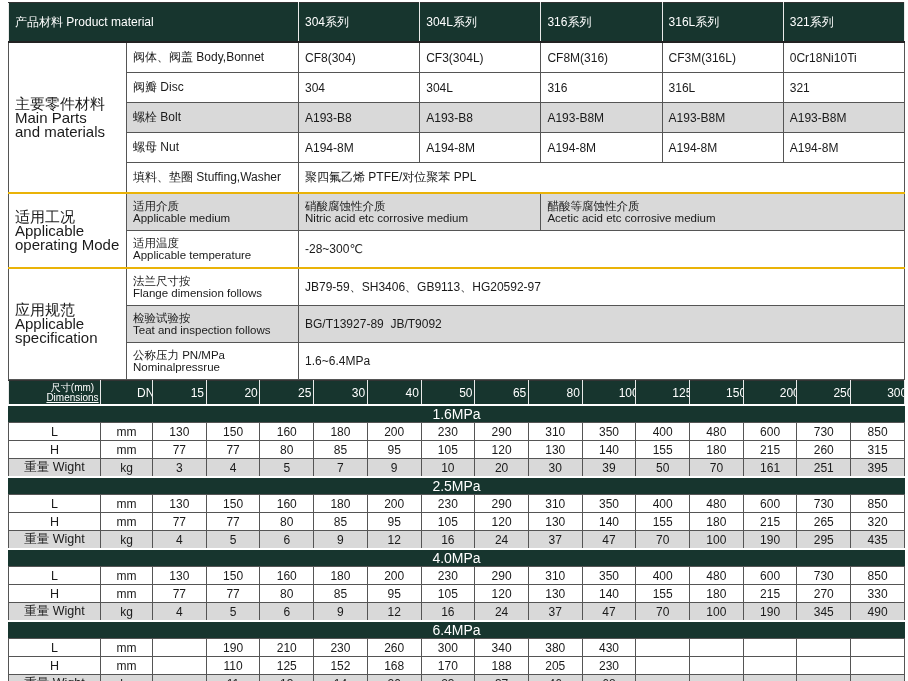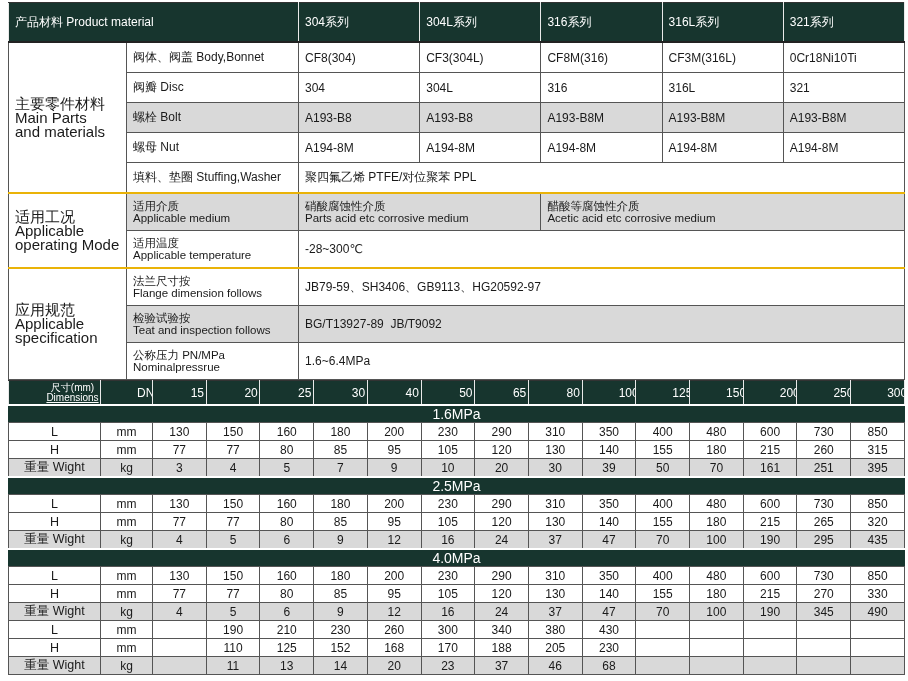--- a/index.html
+++ b/index.html
@@ -127,21 +127,21 @@
           <div>适用工况</div>
           <div>Applicable</div>
           <div>operating Mode</div>
         </td>
         <td class="two">
           <div>适用介质</div>
           <div>Applicable medium</div>
         </td>
         <td class="two" colspan="2">
           <div>硝酸腐蚀性介质</div>
-          <div>Parts acid etc corrosive medium</div>
+          <div>Nitric acid etc corrosive medium</div>
         </td>
         <td class="two" colspan="3">
           <div>醋酸等腐蚀性介质</div>
           <div>Acetic acid etc corrosive medium</div>
         </td>
       </tr>
       <tr class="r26">
         <td class="two">
           <div>适用温度</div>
           <div>Applicable temperature</div>
@@ -385,20 +385,23 @@
           <td>16</td>
           <td>24</td>
           <td>37</td>
           <td>47</td>
           <td>70</td>
           <td>100</td>
           <td>190</td>
           <td>345</td>
           <td>490</td>
         </tr>
+        <tr>
+          <td class="band" colspan="16">6.4MPa</td>
+        </tr>
         <tr class="data">
           <td class="rowlabel">L</td>
           <td>mm</td>
           <td></td>
           <td>190</td>
           <td>210</td>
           <td>230</td>
           <td>260</td>
           <td>300</td>
           <td>340</td>

